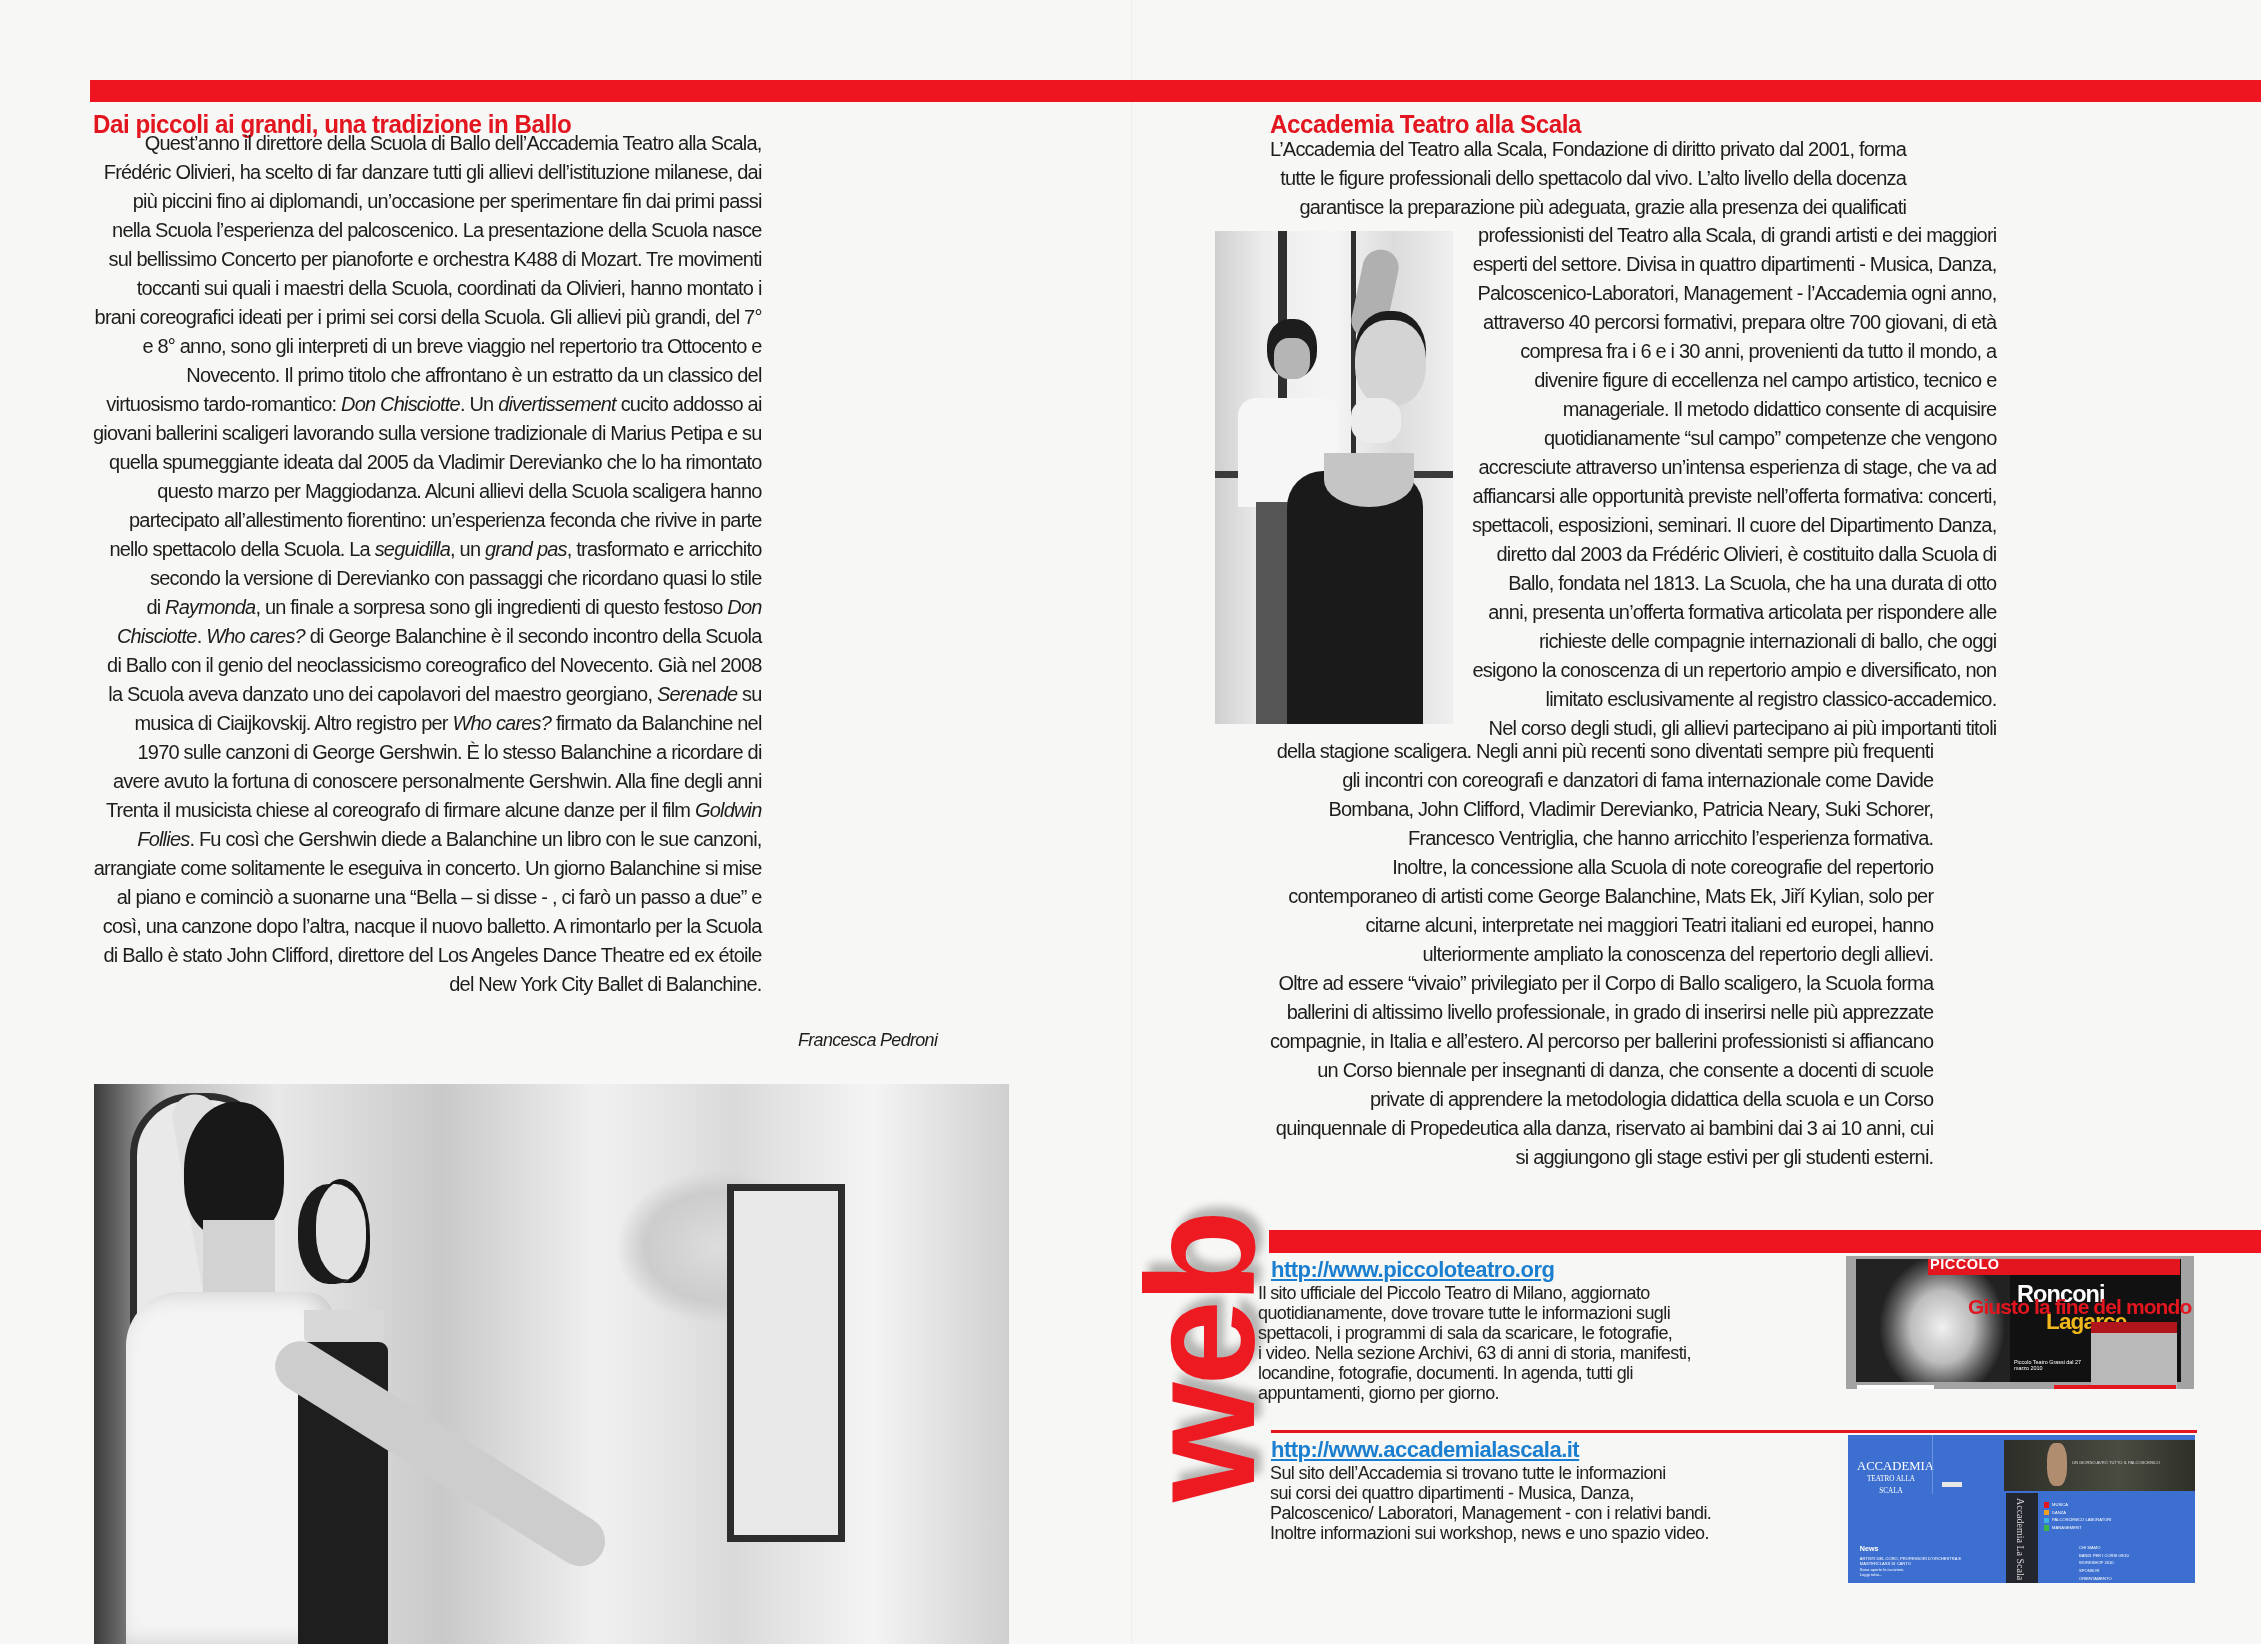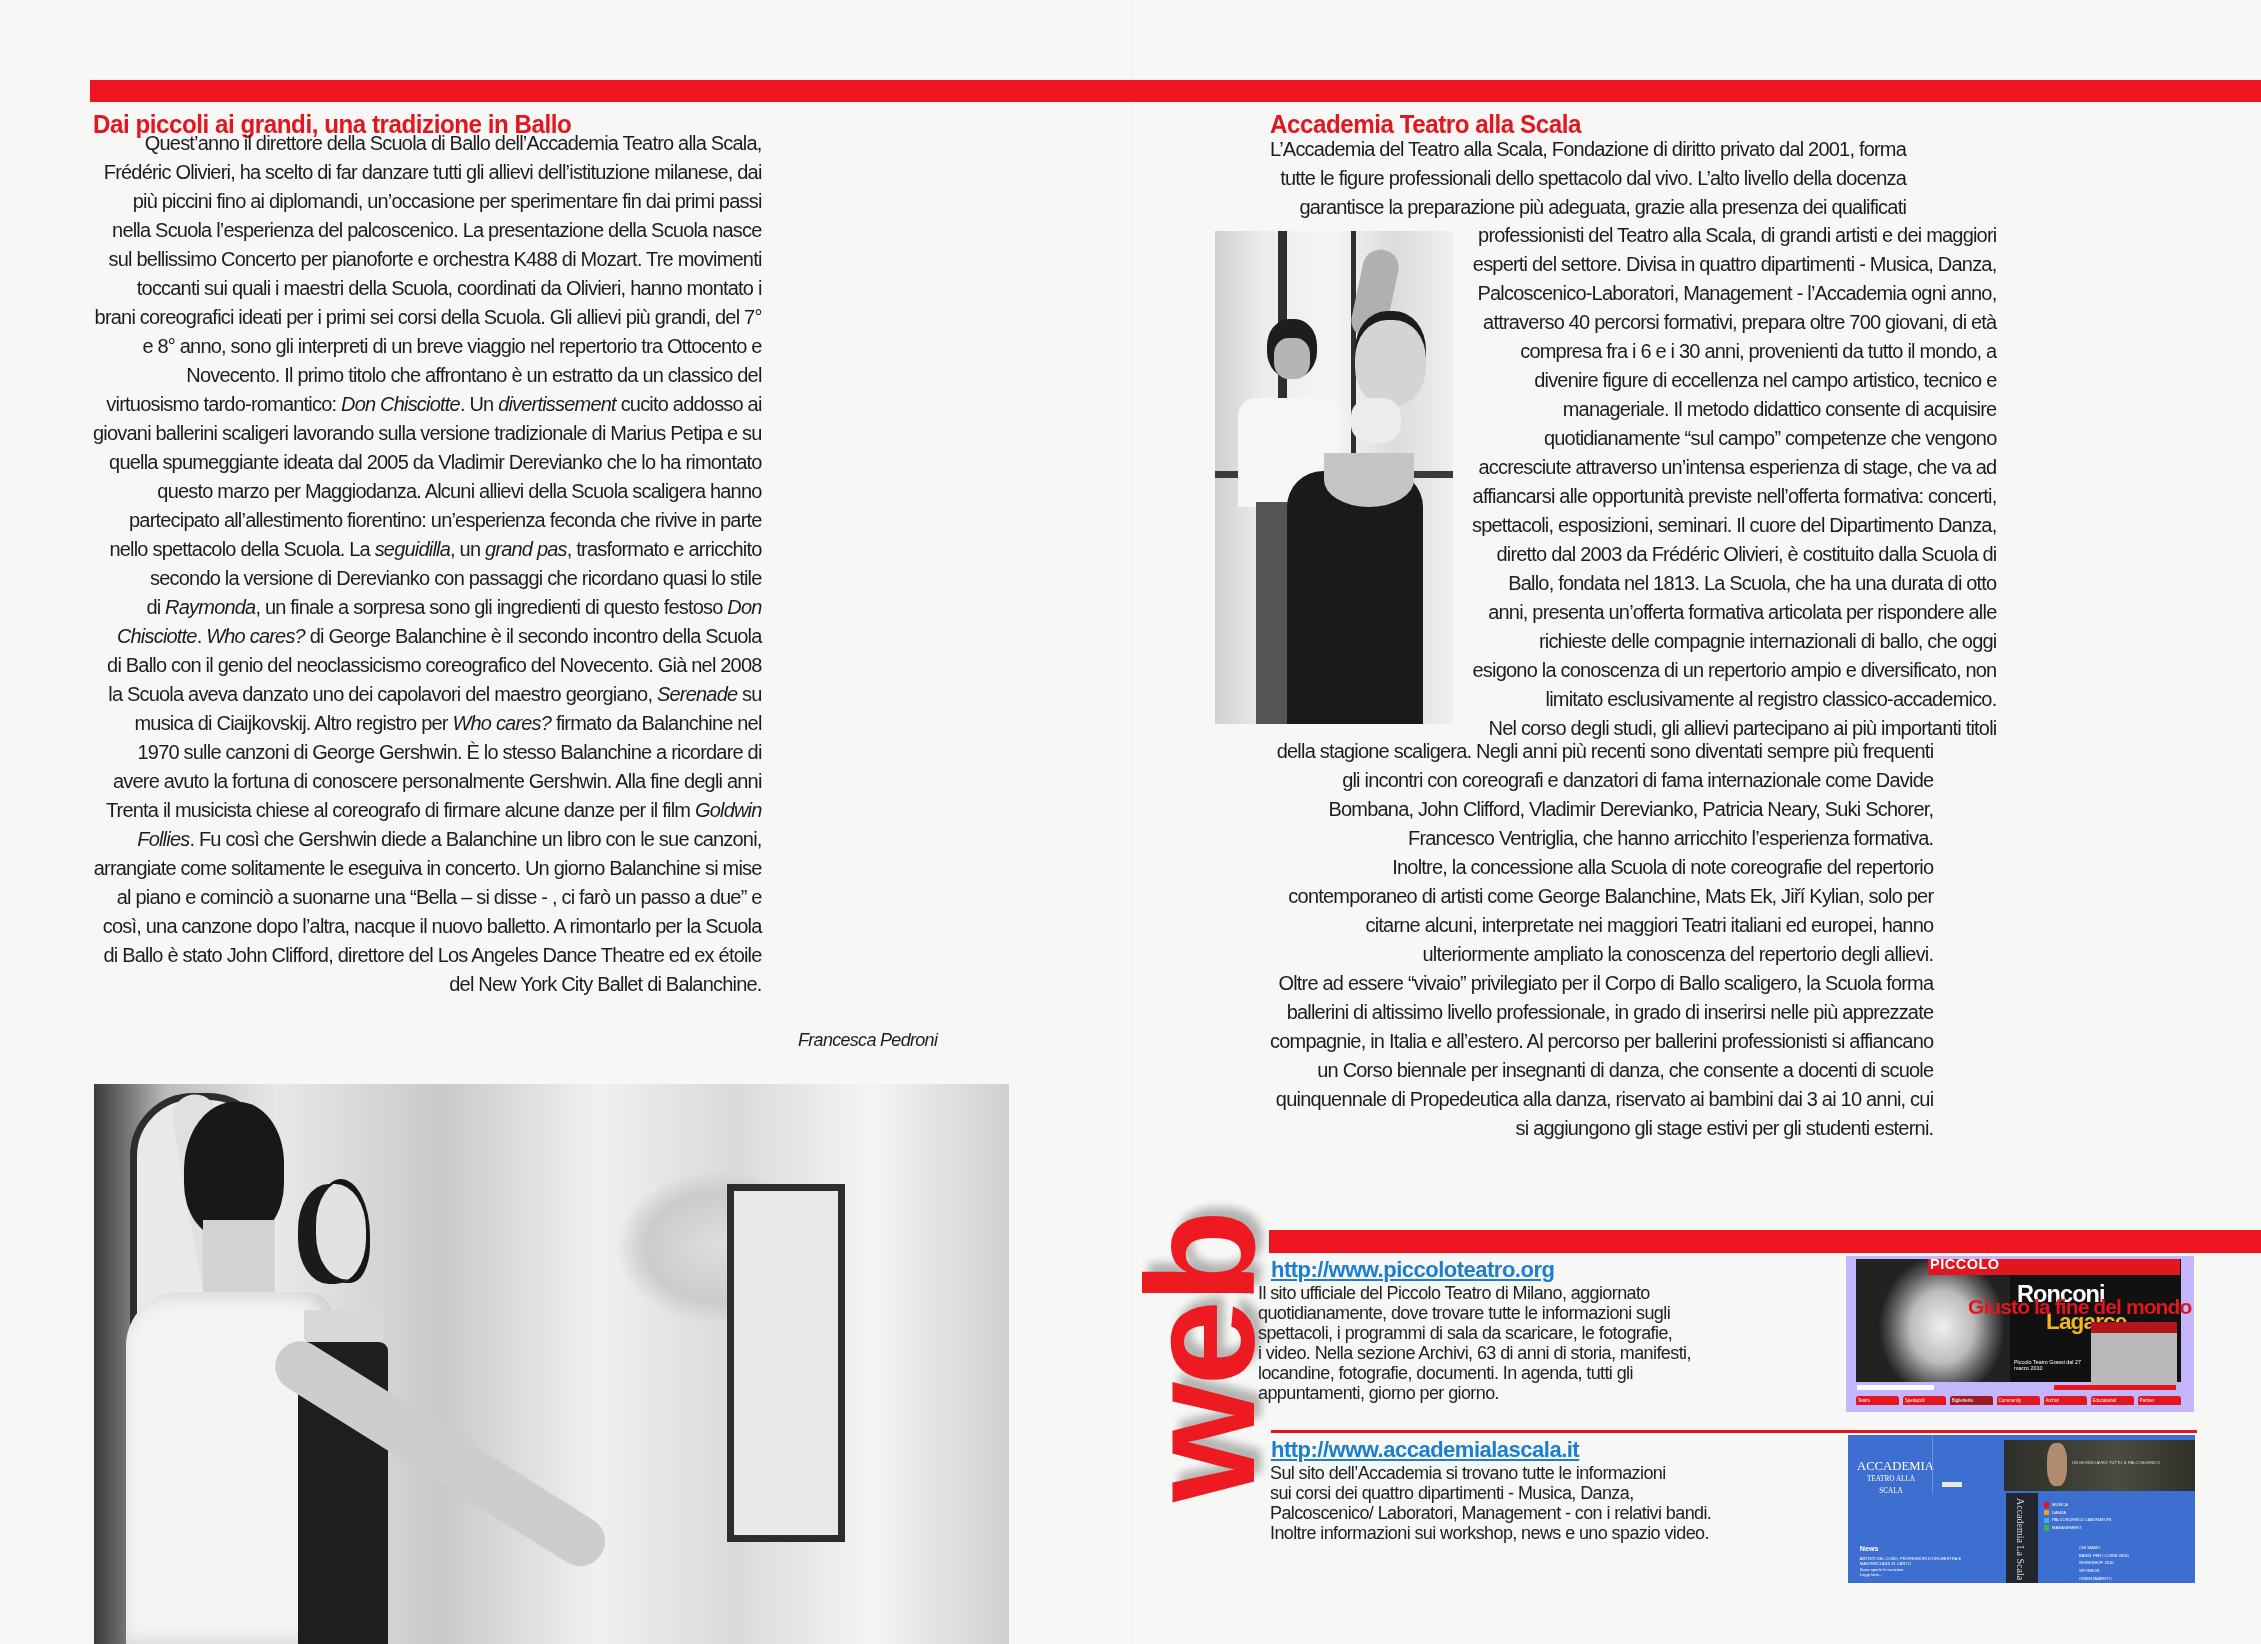--- a/index.html
+++ b/index.html
@@ -64,21 +64,21 @@
     white-space:nowrap;
   }
   .web-link {
     position:absolute; color:#1a7fd0; text-decoration:underline; font-weight:bold;
     font-size:22px; letter-spacing:-0.5px; white-space:nowrap;
   }
   .web-desc { position:absolute; font-size:18px; line-height:20px; letter-spacing:-0.6px; color:#222; }
   .web-desc .ln { display:block; white-space:nowrap; height:20px; }
 
   .thumb { position:absolute; overflow:hidden; }
-  .thumb-piccolo { left:1846px; top:1256px; width:348px; height:156px; background:#c4b5fd; }
+  .thumb-piccolo { left:1846px; top:1256px; width:348px; height:133px; background:#a3a3a3; }
   .thumb-piccolo .hero { position:absolute; left:10px; top:2.7px; width:325px; height:123px; background:#111; }
   .thumb-piccolo .face { position:absolute; left:0; top:0; width:154px; height:123px;
      background:radial-gradient(ellipse 63px 72px at 86px 68px, #f0f0f0 0%, #bcbcbc 50%, #5a5a5a 80%, #222 100%); }
   .thumb-piccolo .brand-bar { position:absolute; left:72px; top:0; width:252px; height:16.3px; background:#e3151f; }
   .thumb-piccolo .brand { position:absolute; left:74px; top:-2.7px; color:#fff; font-size:14.5px; letter-spacing:0.5px; font-weight:bold; }
   .thumb-piccolo .t1 { position:absolute; left:161px; top:22.6px; color:#fff; font-size:23.5px; font-weight:bold; letter-spacing:-0.9px; }
   .thumb-piccolo .t2 { position:absolute; left:112px; top:36px; color:#e3151f; font-size:21px; font-weight:bold; letter-spacing:-0.9px; white-space:nowrap; }
   .thumb-piccolo .t3 { position:absolute; left:190px; top:50px; color:#f0b81c; font-size:22.6px; font-weight:bold; letter-spacing:-0.9px; }
   .thumb-piccolo .venue { position:absolute; left:158px; top:100px; color:#fff; font-size:5.4px; line-height:6.3px; }
   .thumb-piccolo .box { position:absolute; left:235px; top:63px; width:86px; height:56px; background:#b9b9b9; border-top:11px solid #b1161d; }
@@ -192,20 +192,21 @@
     <span class="ln">Bombana, John Clifford, Vladimir Derevianko, Patricia Neary, Suki Schorer,</span>
     <span class="ln">Francesco Ventriglia, che hanno arricchito l’esperienza formativa.</span>
     <span class="ln">Inoltre, la concessione alla Scuola di note coreografie del repertorio</span>
     <span class="ln">contemporaneo di artisti come George Balanchine, Mats Ek, Jiří Kylian, solo per</span>
     <span class="ln">citarne alcuni, interpretate nei maggiori Teatri italiani ed europei, hanno</span>
     <span class="ln">ulteriormente ampliato la conoscenza del repertorio degli allievi.</span>
     <span class="ln">Oltre ad essere “vivaio” privilegiato per il Corpo di Ballo scaligero, la Scuola forma</span>
     <span class="ln">ballerini di altissimo livello professionale, in grado di inserirsi nelle più apprezzate</span>
     <span class="ln">compagnie, in Italia e all’estero. Al percorso per ballerini professionisti si affiancano</span>
     <span class="ln">un Corso biennale per insegnanti di danza, che consente a docenti di scuole</span>
+    <span class="ln">private di apprendere la metodologia didattica della scuola e un Corso</span>
     <span class="ln">quinquennale di Propedeutica alla danza, riservato ai bambini dai 3 ai 10 anni, cui</span>
     <span class="ln">si aggiungono gli stage estivi per gli studenti esterni.</span>
   </div>
 
 <div class="photo photo-right" title="Ballerina in rehearsal, arm extended (black and white)">
   <div class="bar-v" style="left:63px;"></div>
   <div class="bar-v" style="left:136px; width:5.4px;"></div>
   <div class="barre"></div>
   <div class="bg-dancer-shirt"></div>
   <div class="bg-dancer-legs"></div>

